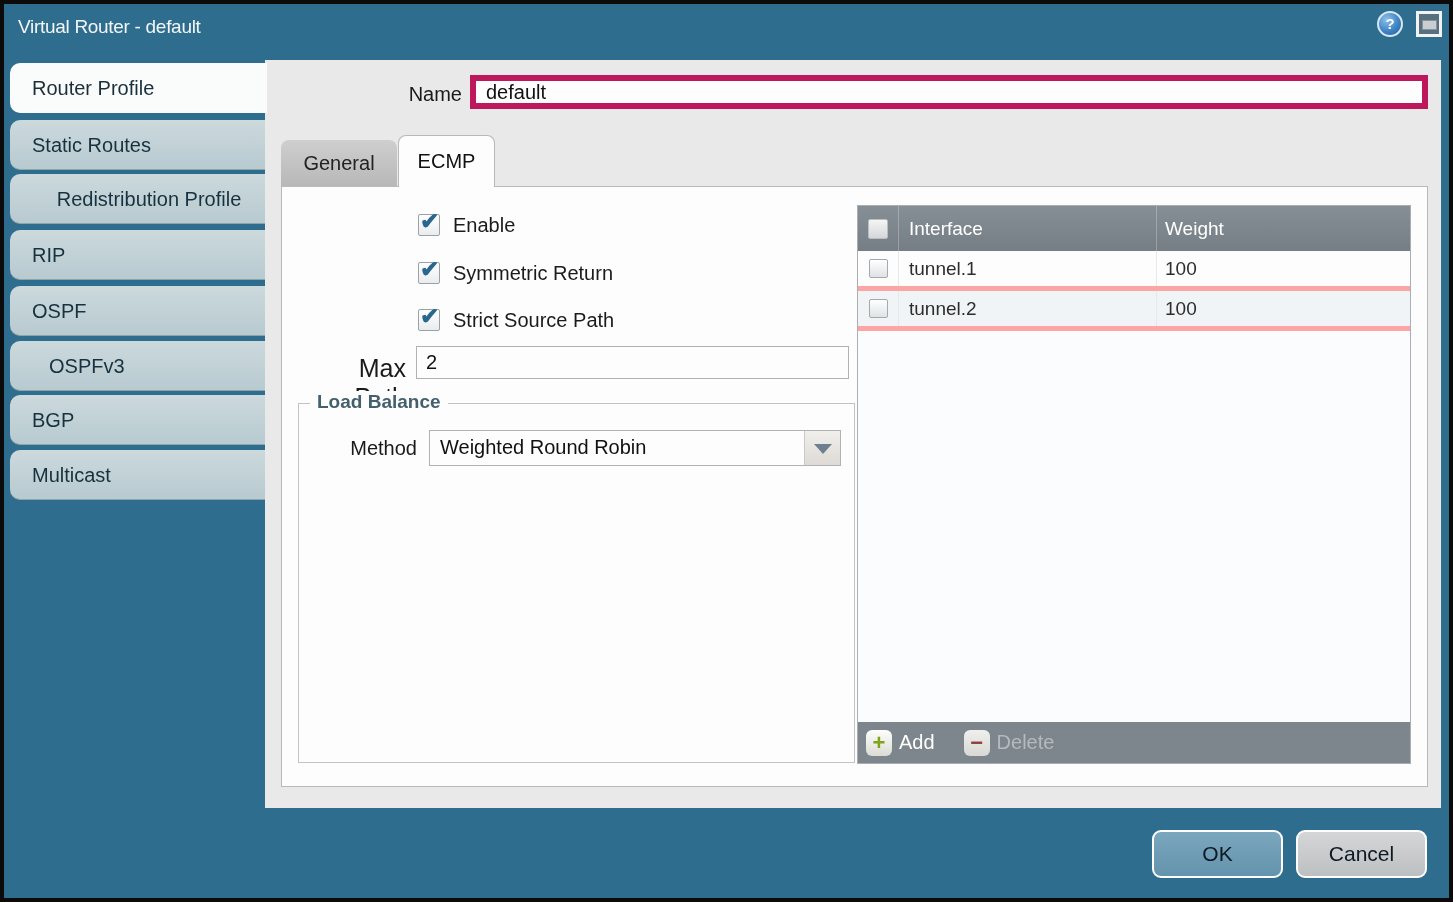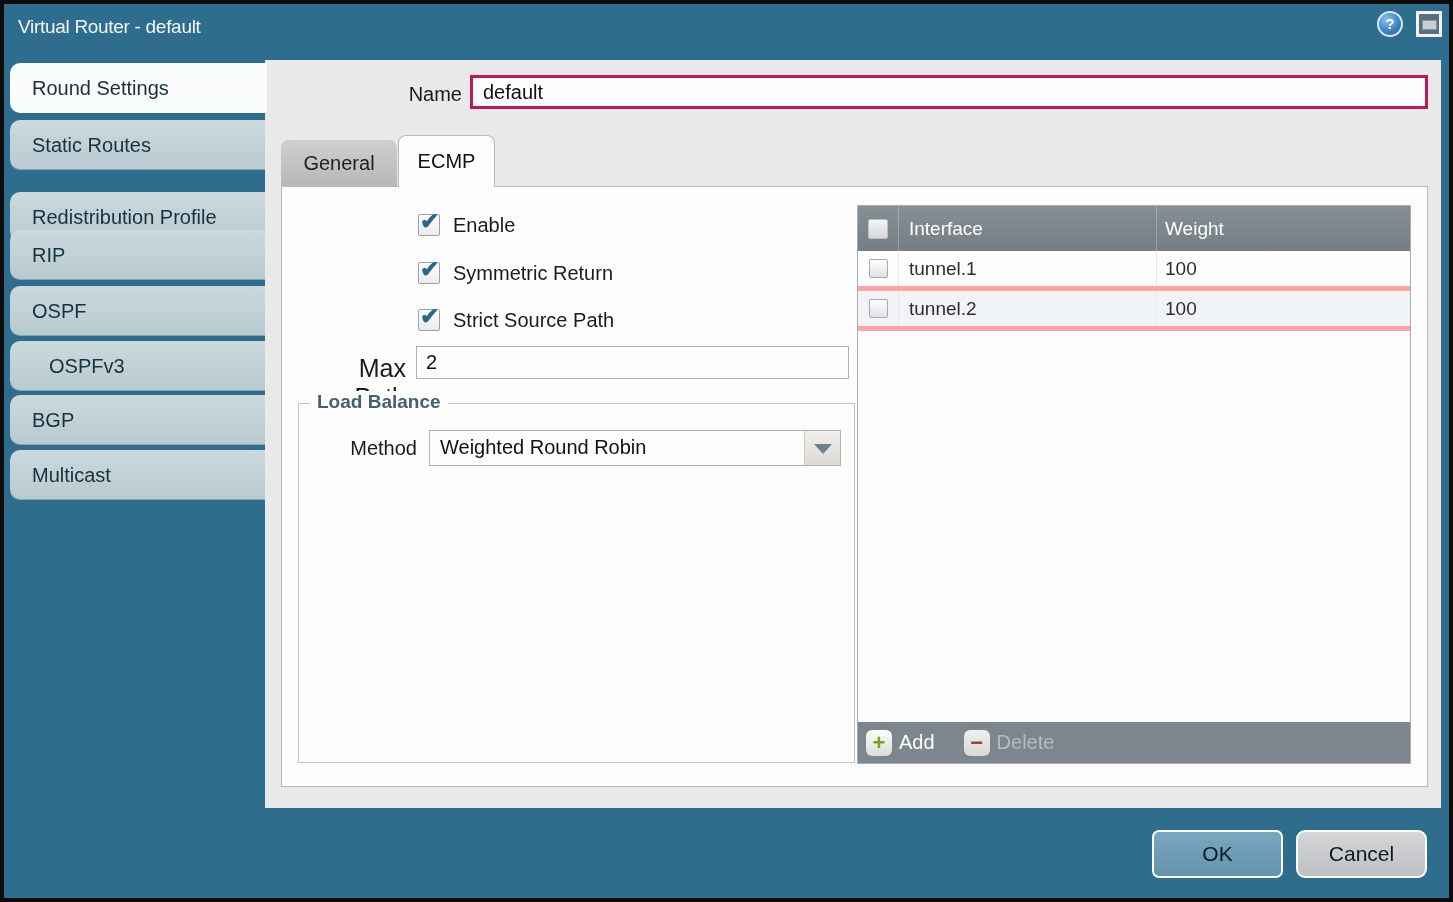--- a/index.html
+++ b/index.html
@@ -23,21 +23,21 @@
   .side-tab { position:absolute; left:6px; width:256px; height:50px; border-radius:10px 0 0 10px;
     background:linear-gradient(#ccd9dd,#b7cad0); box-shadow:inset 0 -1px 0 rgba(20,50,60,0.25);
     color:#17323f; font-size:20px; line-height:50px; padding-left:22px; box-sizing:border-box; cursor:default; }
   .side-tab.active { background:#fafbfb; width:257px; z-index:3; box-shadow:none; color:#1b2f3a; border-radius:10px 0 0 10px; }
 
   
   .content { position:absolute; left:261px; top:56px; width:1176px; height:748px; background:#e9e9e9; z-index:1; }
 
   .name-label { position:absolute; left:100px; top:23px; width:97px; text-align:right; font-size:20px; color:#1a1a1a; }
   .name-input { position:absolute; left:205px; top:15px; width:958px; height:34px; box-sizing:border-box;
-    border:3px solid #be185d; background:#fdfdfd; font-family:"Liberation Sans",sans-serif; font-size:20px; color:#111; padding:0 10px; }
+    border:6px solid #be185d; background:#fdfdfd; font-family:"Liberation Sans",sans-serif; font-size:20px; color:#111; padding:0 10px; }
 
   .tab-general { position:absolute; left:16px; top:80px; width:116px; height:46px; border-radius:8px 8px 0 0;
     background:linear-gradient(#cfcfcf,#b8b8b8); text-align:center; line-height:46px; font-size:20px; color:#222; z-index:1; cursor:default; }
   .tab-ecmp { position:absolute; left:133px; top:75px; width:97px; height:52px; border-radius:8px 8px 0 0;
     background:#fdfdfd; border:1px solid #b9b9b9; border-bottom:none; box-sizing:border-box;
     text-align:center; line-height:50px; font-size:20px; color:#111; z-index:3; cursor:default; }
 
   .panel { position:absolute; left:16px; top:126px; width:1147px; height:601px; background:#fdfdfd;
     border:1px solid #b9b9b9; box-sizing:border-box; z-index:2; }
 
@@ -83,39 +83,39 @@
   .mini-btn { width:26px; height:26px; border-radius:6px; display:flex; align-items:center; justify-content:center;
     font-weight:bold; font-size:22px; line-height:22px; box-sizing:border-box; }
   .add-btn-icon { background:linear-gradient(#fdfdfb,#dcdcd6); color:#7fa31b; }
   .del-btn-icon { background:linear-gradient(#efefed,#d8d8d4); color:#8f4040; }
   .add-label { color:#ffffff; font-size:20px; margin-right:22px; }
   .del-label { color:#b4babe; font-size:20px; }
 
   
   .btn { position:absolute; top:826px; width:131px; height:48px; border-radius:9px; border:2px solid #ffffff;
     box-sizing:border-box; text-align:center; line-height:44px; font-size:21px; color:#0d1a24; cursor:pointer; }
-  .ok-btn { left:1148px; background:linear-gradient(#7ba7be,#6493ad);border-radius:7px; }
+  .ok-btn { left:1148px; background:linear-gradient(#7ba7be,#6493ad); }
   .cancel-btn { left:1292px; background:linear-gradient(#d4d6d7,#bdc0c2); }
 </style>
 </head>
 <body>
 
 <div class="stage">
   <div class="dialog">
     <div class="inner">
 
       <div class="title-text">Virtual Router - default</div>
       <div class="help-icon">?</div>
       <div class="win-icon">
         <div class="pane"></div>
       </div>
 
-      <div class="side-tab active" style="top:59px;">Round Settings</div>
+      <div class="side-tab active" style="top:59px;">Router Profile</div>
       <div class="side-tab" style="top:116px;">Static Routes</div>
-      <div class="side-tab" style="top:188px;">Redistribution Profile</div>
+      <div class="side-tab" style="top:170px;text-align:center;">Redistribution Profile</div>
       <div class="side-tab" style="top:226px;">RIP</div>
       <div class="side-tab" style="top:282px;">OSPF</div>
       <div class="side-tab" style="top:337px;padding-left:39px;">OSPFv3</div>
       <div class="side-tab" style="top:391px;">BGP</div>
       <div class="side-tab" style="top:446px;">Multicast</div>
 
       <div class="content">
         <div class="name-label">Name</div>
         <input class="name-input" value="default" style="">
 

